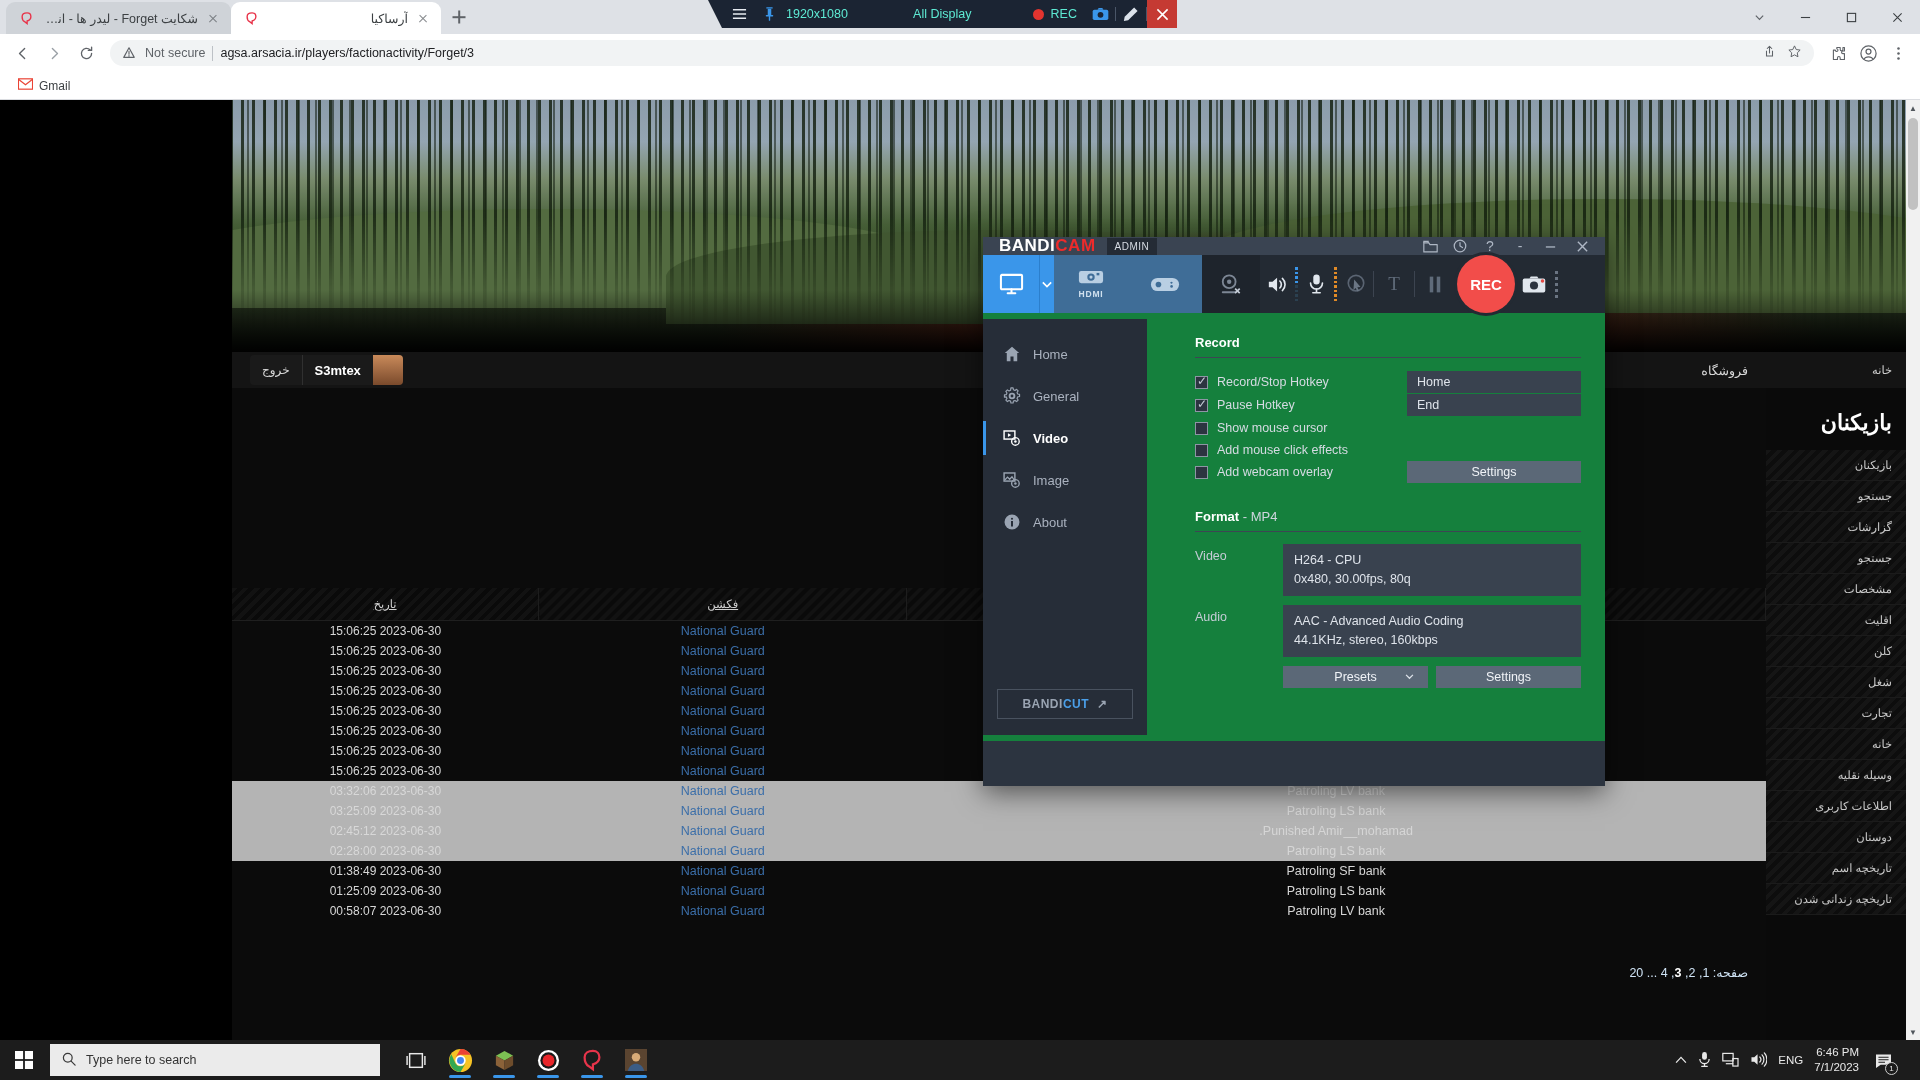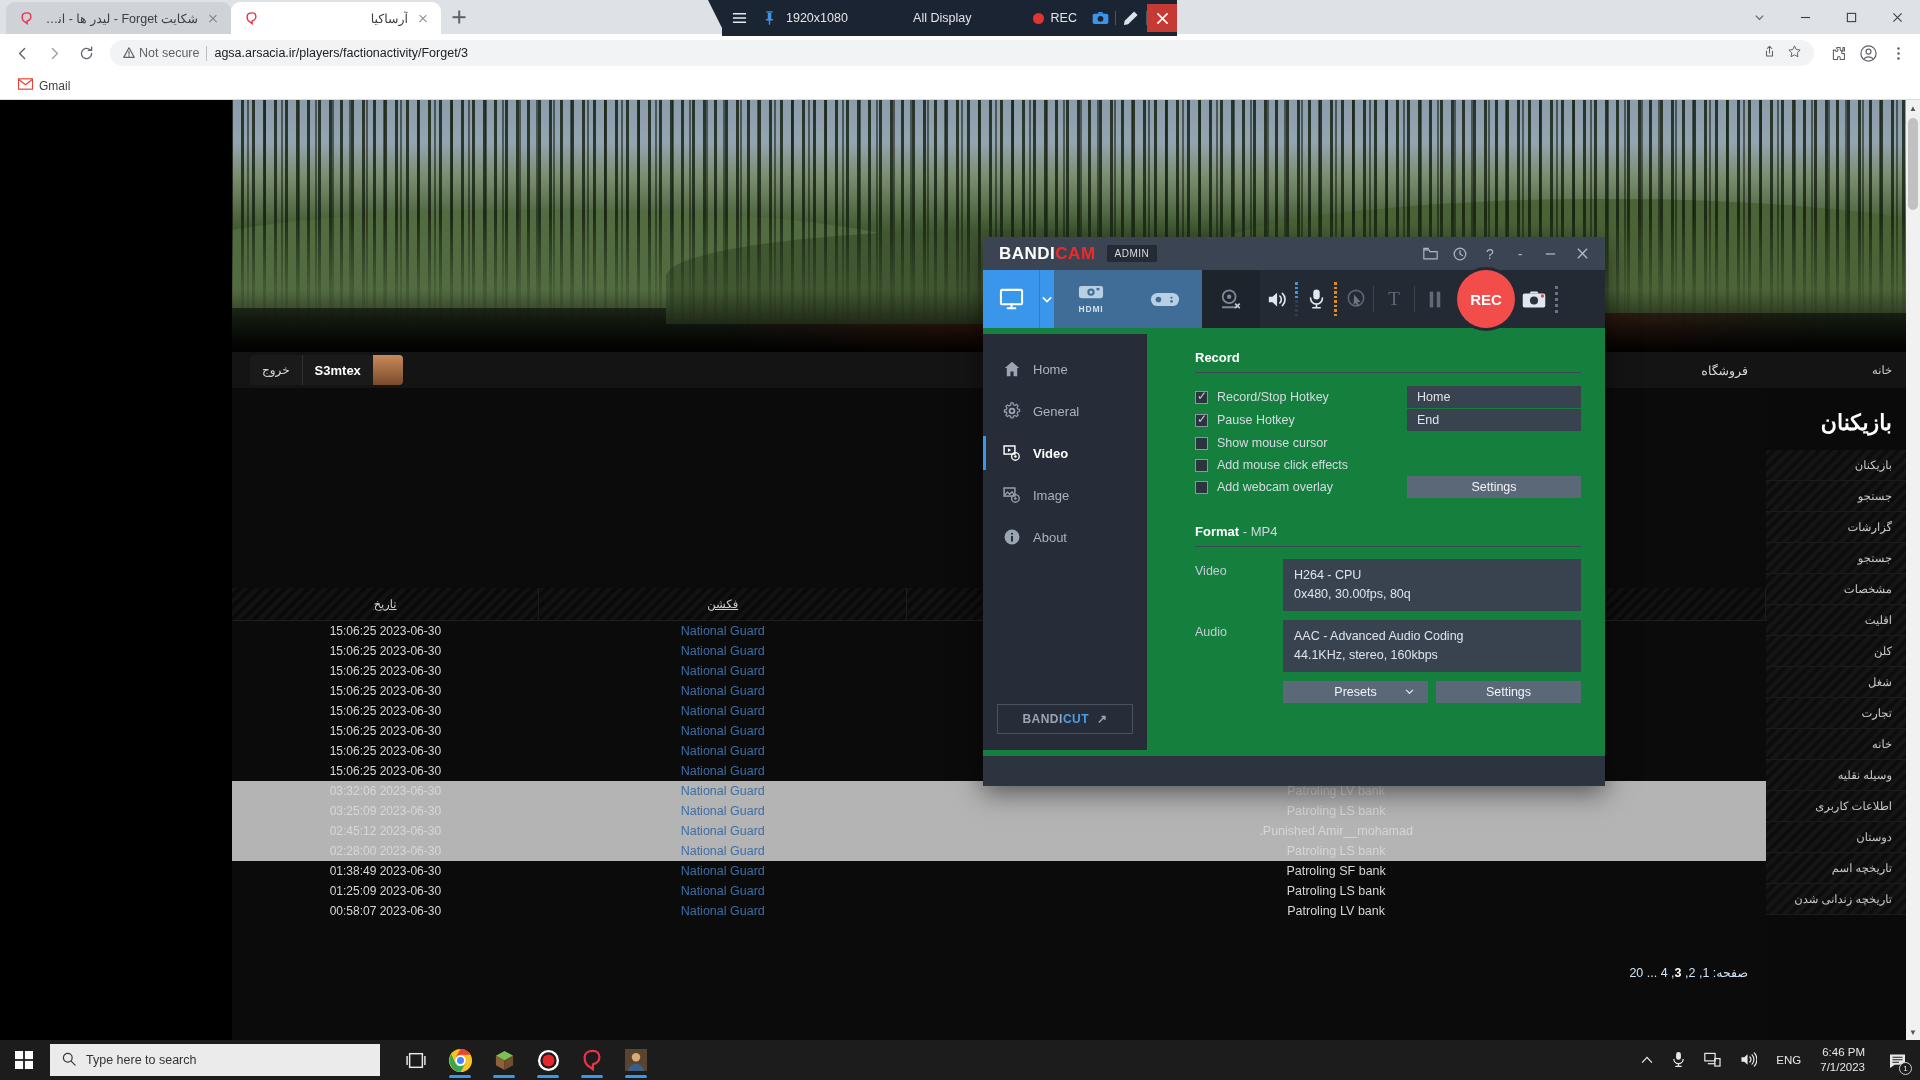--- a/index.html
+++ b/index.html
@@ -38,21 +38,21 @@
   .winctrls { position: absolute; right: 0; top: 0; height: 34px; display: flex; align-items: center; }
   .winbtn { width: 46px; height: 34px; display: flex; align-items: center; justify-content: center; color: #3c4043; font-size: 12px; }
 
   .toolbar { height: 38px; background: #fff; display: flex; align-items: center; gap: 4px; padding: 0 8px; }
   .tbtn { width: 28px; height: 28px; display:flex; align-items:center; justify-content:center; color:#5f6368; border-radius: 50%; flex:0 0 28px;}
   .omnibox {
     flex: 1; height: 26px; background: #f1f3f4; border-radius: 13px;
     display: flex; align-items: center; padding: 0 12px; gap: 7px; margin: 0 6px;
     font-size: 12.5px; color: #202124;
   }
-  .notsecure { display:flex; align-items:center; gap:3px; color:#5f6368; font-size:12.5px; }
+  .notsecure { display:flex; align-items:center; gap:9px; color:#5f6368; font-size:12.5px; }
   .vsep { width:1px; height:15px; background:#bdc1c6; }
   .url { color:#202124; font-size:12.5px; white-space:nowrap; overflow:hidden; }
   .tb-right { display: flex; align-items: center; gap: 2px; }
 
   .bookmarks { height: 28px; background: #fff; display:flex; align-items:center; padding: 0 12px; gap: 6px; border-bottom: 1px solid #dadce0; }
   .bm-item { display: flex; align-items: center; gap: 6px; font-size: 12px; color: #3c4043; padding: 3px 6px; border-radius: 4px; }
 
   
   .viewport { position: absolute; left: 0; right: 14px; top: 100px; bottom: 40px; background: #000; overflow: hidden; }
   .scrollbar { position: absolute; right: 0; top: 100px; bottom: 40px; width: 14px; background: #f1f1f1; }
@@ -116,30 +116,30 @@
   .rs-home { height: 36px; display:flex; align-items:center; justify-content:flex-start; padding: 0 14px; color:#cfcfcf; font-size:11.5px; background:#141414;}
   .rs-title { padding: 22px 14px 14px; color: #fff; font-size: 22px; font-weight: bold; text-align: right; }
   .rs-item {
     height: 31px; display: flex; align-items: center; padding: 0 14px;
     color: #c9c9c9; font-size: 11.5px;
     background: repeating-linear-gradient(135deg, #151515 0 4px, #0d0d0d 4px 8px);
     border-bottom: 1px solid #1b1b1b;
   }
 
   
-  .bc-overlay { position: absolute; left: 722px; top: 0; width: 455px; height: 36px; background: #1b2433; z-index: 60; display:flex; align-items:center; color:#e5e5e5; font-size:12.5px;}
+  .bc-overlay { position: absolute; left: 722px; top: 0; width: 455px; height: 28px; background: #1b2433; z-index: 60; display:flex; align-items:center; color:#5eead4; font-size:12.5px;}
   .bc-ov-notch { position:absolute; left:-14px; top:0; width:0; height:0; border-top: 28px solid #1b2433; border-left: 14px solid transparent; }
   .bc-ov-item { display:flex; align-items:center; justify-content:center; height: 28px; }
   .bc-ov-sep { width:1px; height:14px; background:#4a5668; }
   .bc-ov-close { width: 30px; height: 28px; background:#c53a33; display:flex; align-items:center; justify-content:center; color:#fff; }
   .bc-rec-dot { width: 11px; height: 11px; border-radius: 50%; background: #e3342f; }
 
   
   .bandicam { position: absolute; left: 983px; top: 237px; width: 622px; height: 549px; background: #2c3440; z-index: 70; box-shadow: 0 6px 26px rgba(0,0,0,.55); }
-  .bc-title { height: 33px; background: #3a4452; display: flex; align-items: center; padding: 0 6px 0 16px; }
+  .bc-title { height: 18px; background: #3a4452; display: flex; align-items: center; padding: 0 6px 0 16px; }
   .bc-logo { font-size: 17px; font-weight: bold; letter-spacing: .5px; }
   .bc-logo .b1 { color: #ffffff; } .bc-logo .b2 { color: #ee2b2b; }
   .bc-admin { margin-left: 11px; background: #242b35; color: #d6dbe3; font-size: 10px; padding: 3px 8px; letter-spacing: .5px; }
   .bc-title-right { margin-left: auto; display: flex; align-items: center; }
   .bc-ticon { width: 30px; height: 33px; display:flex; align-items:center; justify-content:center; color:#aeb7c4; font-size: 14px;}
   .bc-ticon.close { width: 34px; }
 
   .bc-toolbar { height: 58px; background: #232a33; display: flex; align-items: stretch; position: relative; }
   .bc-tool { display: flex; align-items: center; justify-content: center; position: relative; }
   .bc-tool.screen { width: 56px; background: #3a96ea; }
@@ -189,21 +189,21 @@
   .bc-btn.presets { position: relative; }
   .bc-btn.presets .cv { position: absolute; right: 14px; font-size: 9px; color:#dde2e9; }
 
   
   .taskbar { position: absolute; left: 0; bottom: 0; width: 1920px; height: 40px; background: #1c1c1c; display: flex; align-items: center; z-index: 90; }
   .start { width: 48px; height: 40px; display: flex; align-items: center; justify-content: center; }
   .tb-search { width: 330px; height: 32px; background: #ebebeb; display: flex; align-items: center; gap: 10px; padding: 0 12px; color: #333; font-size: 12.5px; margin-left: 2px;}
   .tb-icons { display: flex; align-items: center; gap: 4px; margin-left: 16px; }
   .tb-icon { width: 40px; height: 40px; display: flex; align-items: center; justify-content: center; position: relative; }
   .tb-icon.running::after { content:""; position:absolute; bottom:2px; left:9px; right:9px; height:3px; background:#3a96ea; border-radius:2px;}
-  .tray { margin-left: auto; display: flex; align-items: center; gap: 19px; padding-right: 10px; color: #e8e8e8; font-size: 11.5px; }
+  .tray { margin-left: auto; display: flex; align-items: center; gap: 11px; padding-right: 24px; color: #e8e8e8; font-size: 11.5px; }
   .clock { text-align: right; line-height: 15px; font-size: 11.5px; }
   .notif { position: relative; width: 26px; height: 30px; display:flex; align-items:center; justify-content:center;}
   .notif .badge { position:absolute; right:-2px; bottom:0px; width:13px; height:13px; border-radius:50%; background:#1c1c1c; border:1px solid #cfcfcf; color:#e8e8e8; font-size:8px; display:flex; align-items:center; justify-content:center;}
 </style>
 </head>
 <body>
 
 <div id="root">
 
   <div class="browser">

